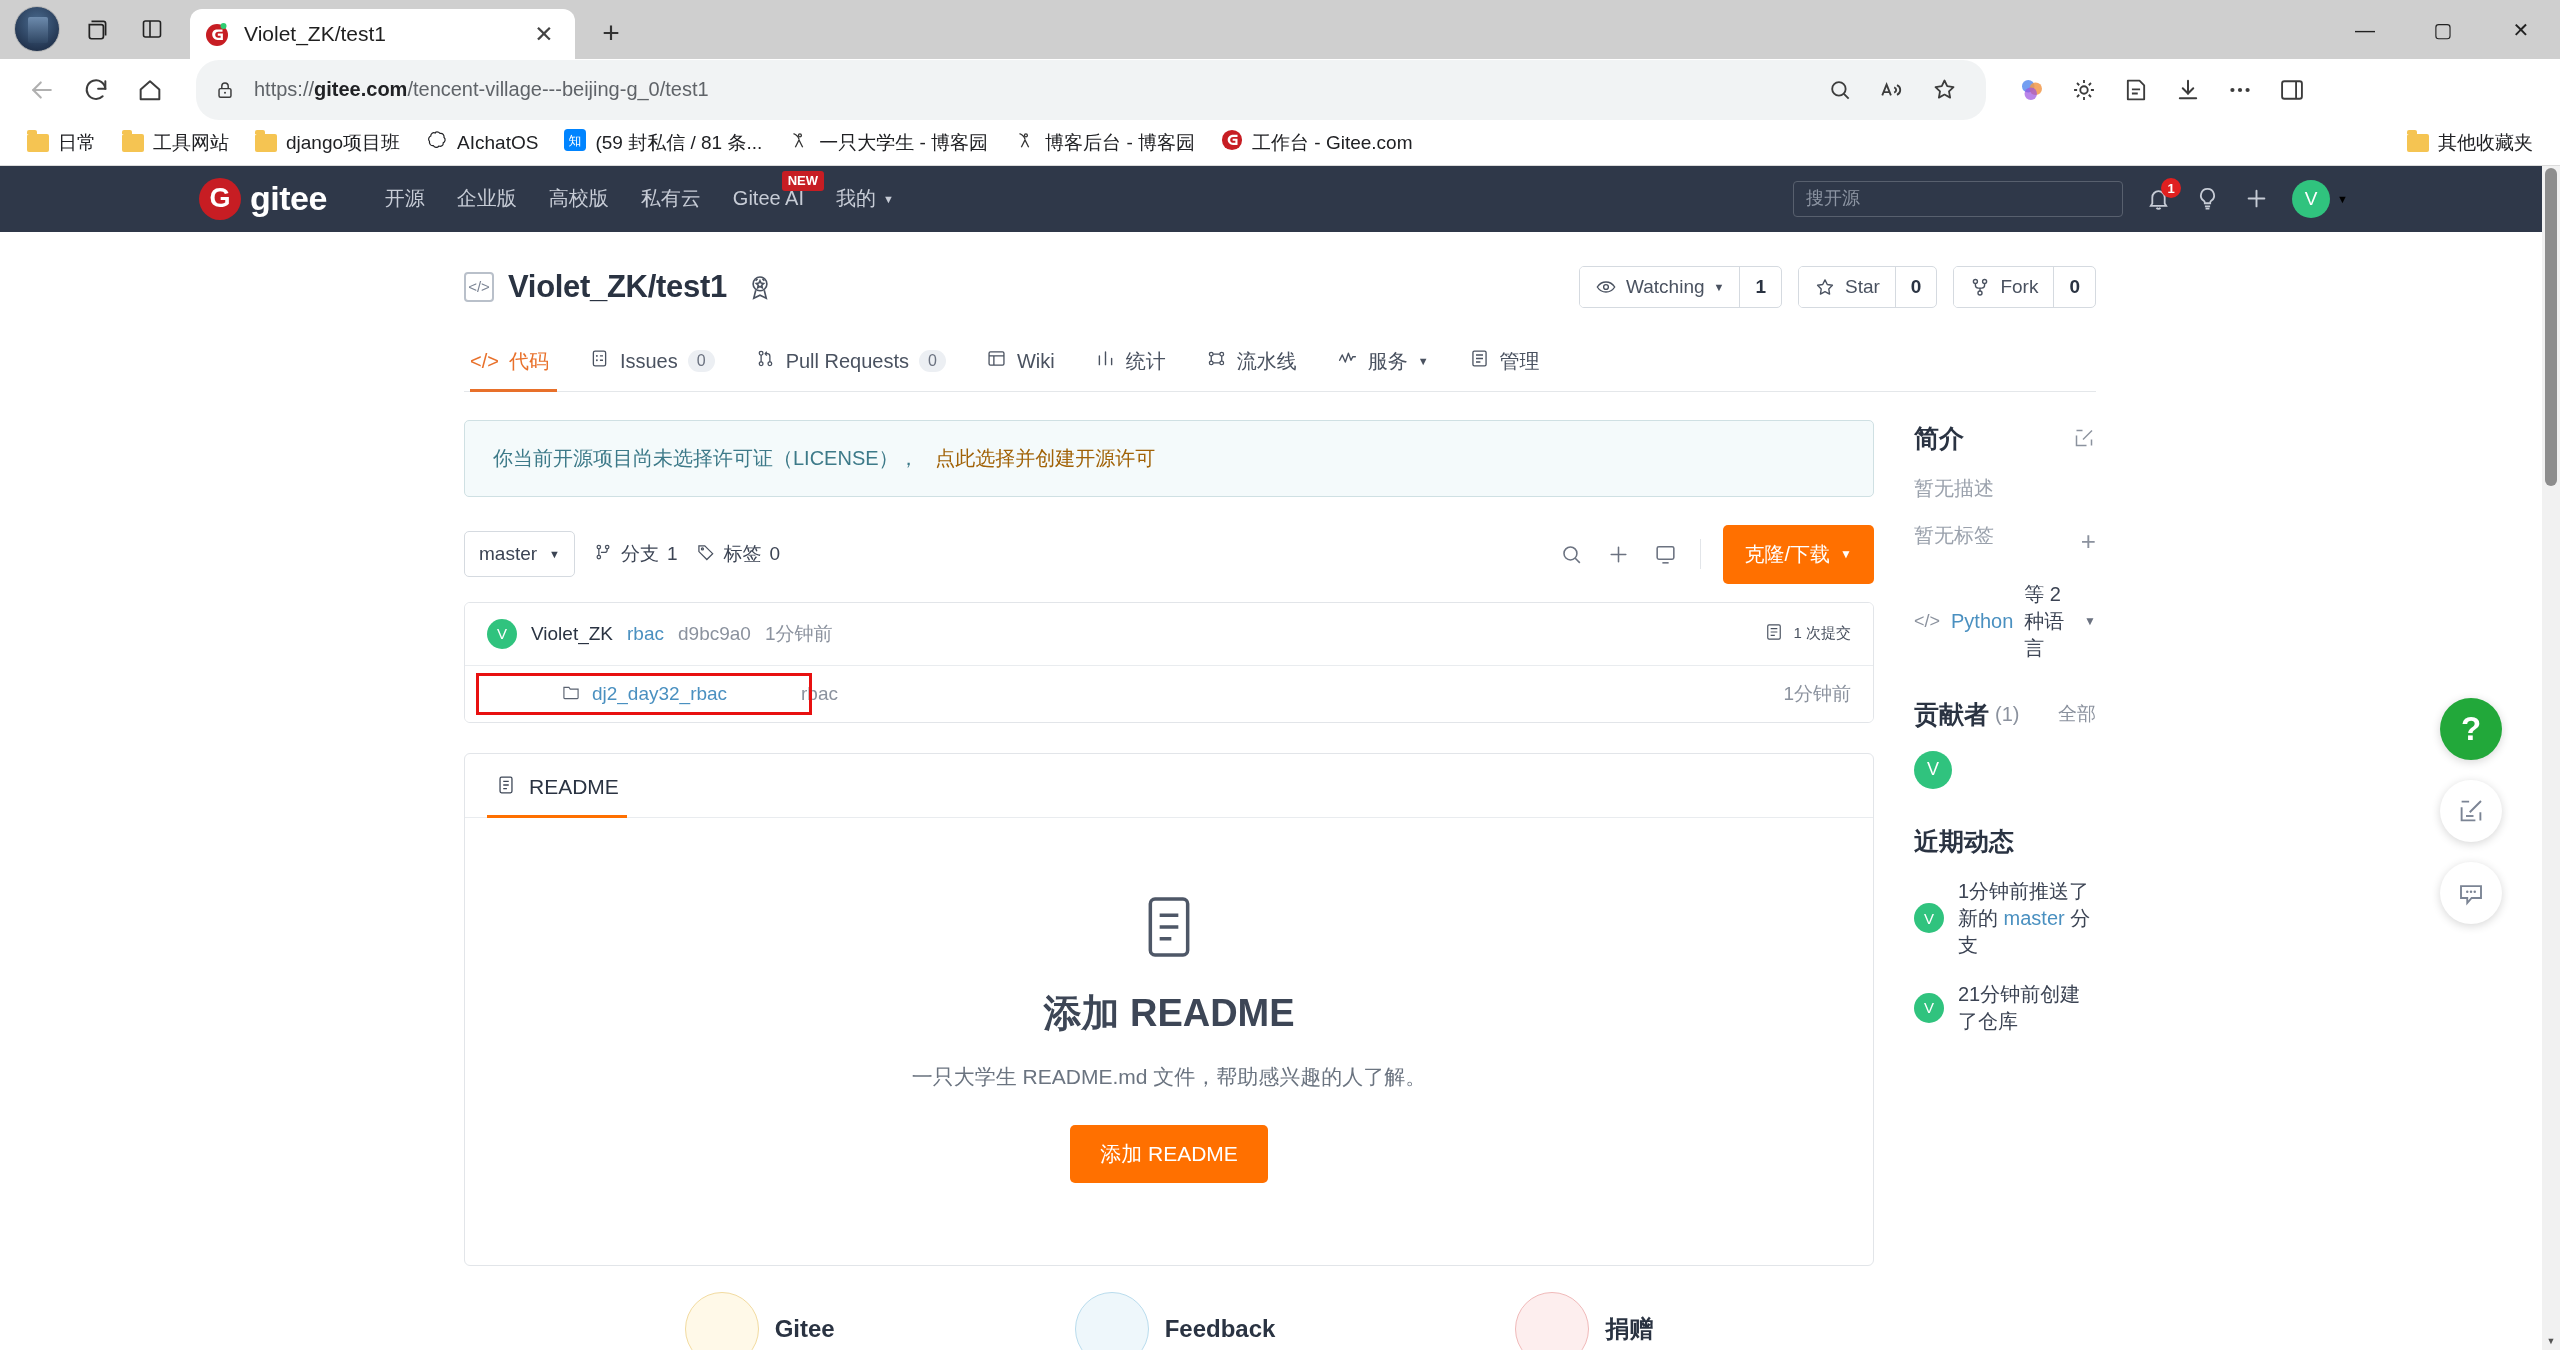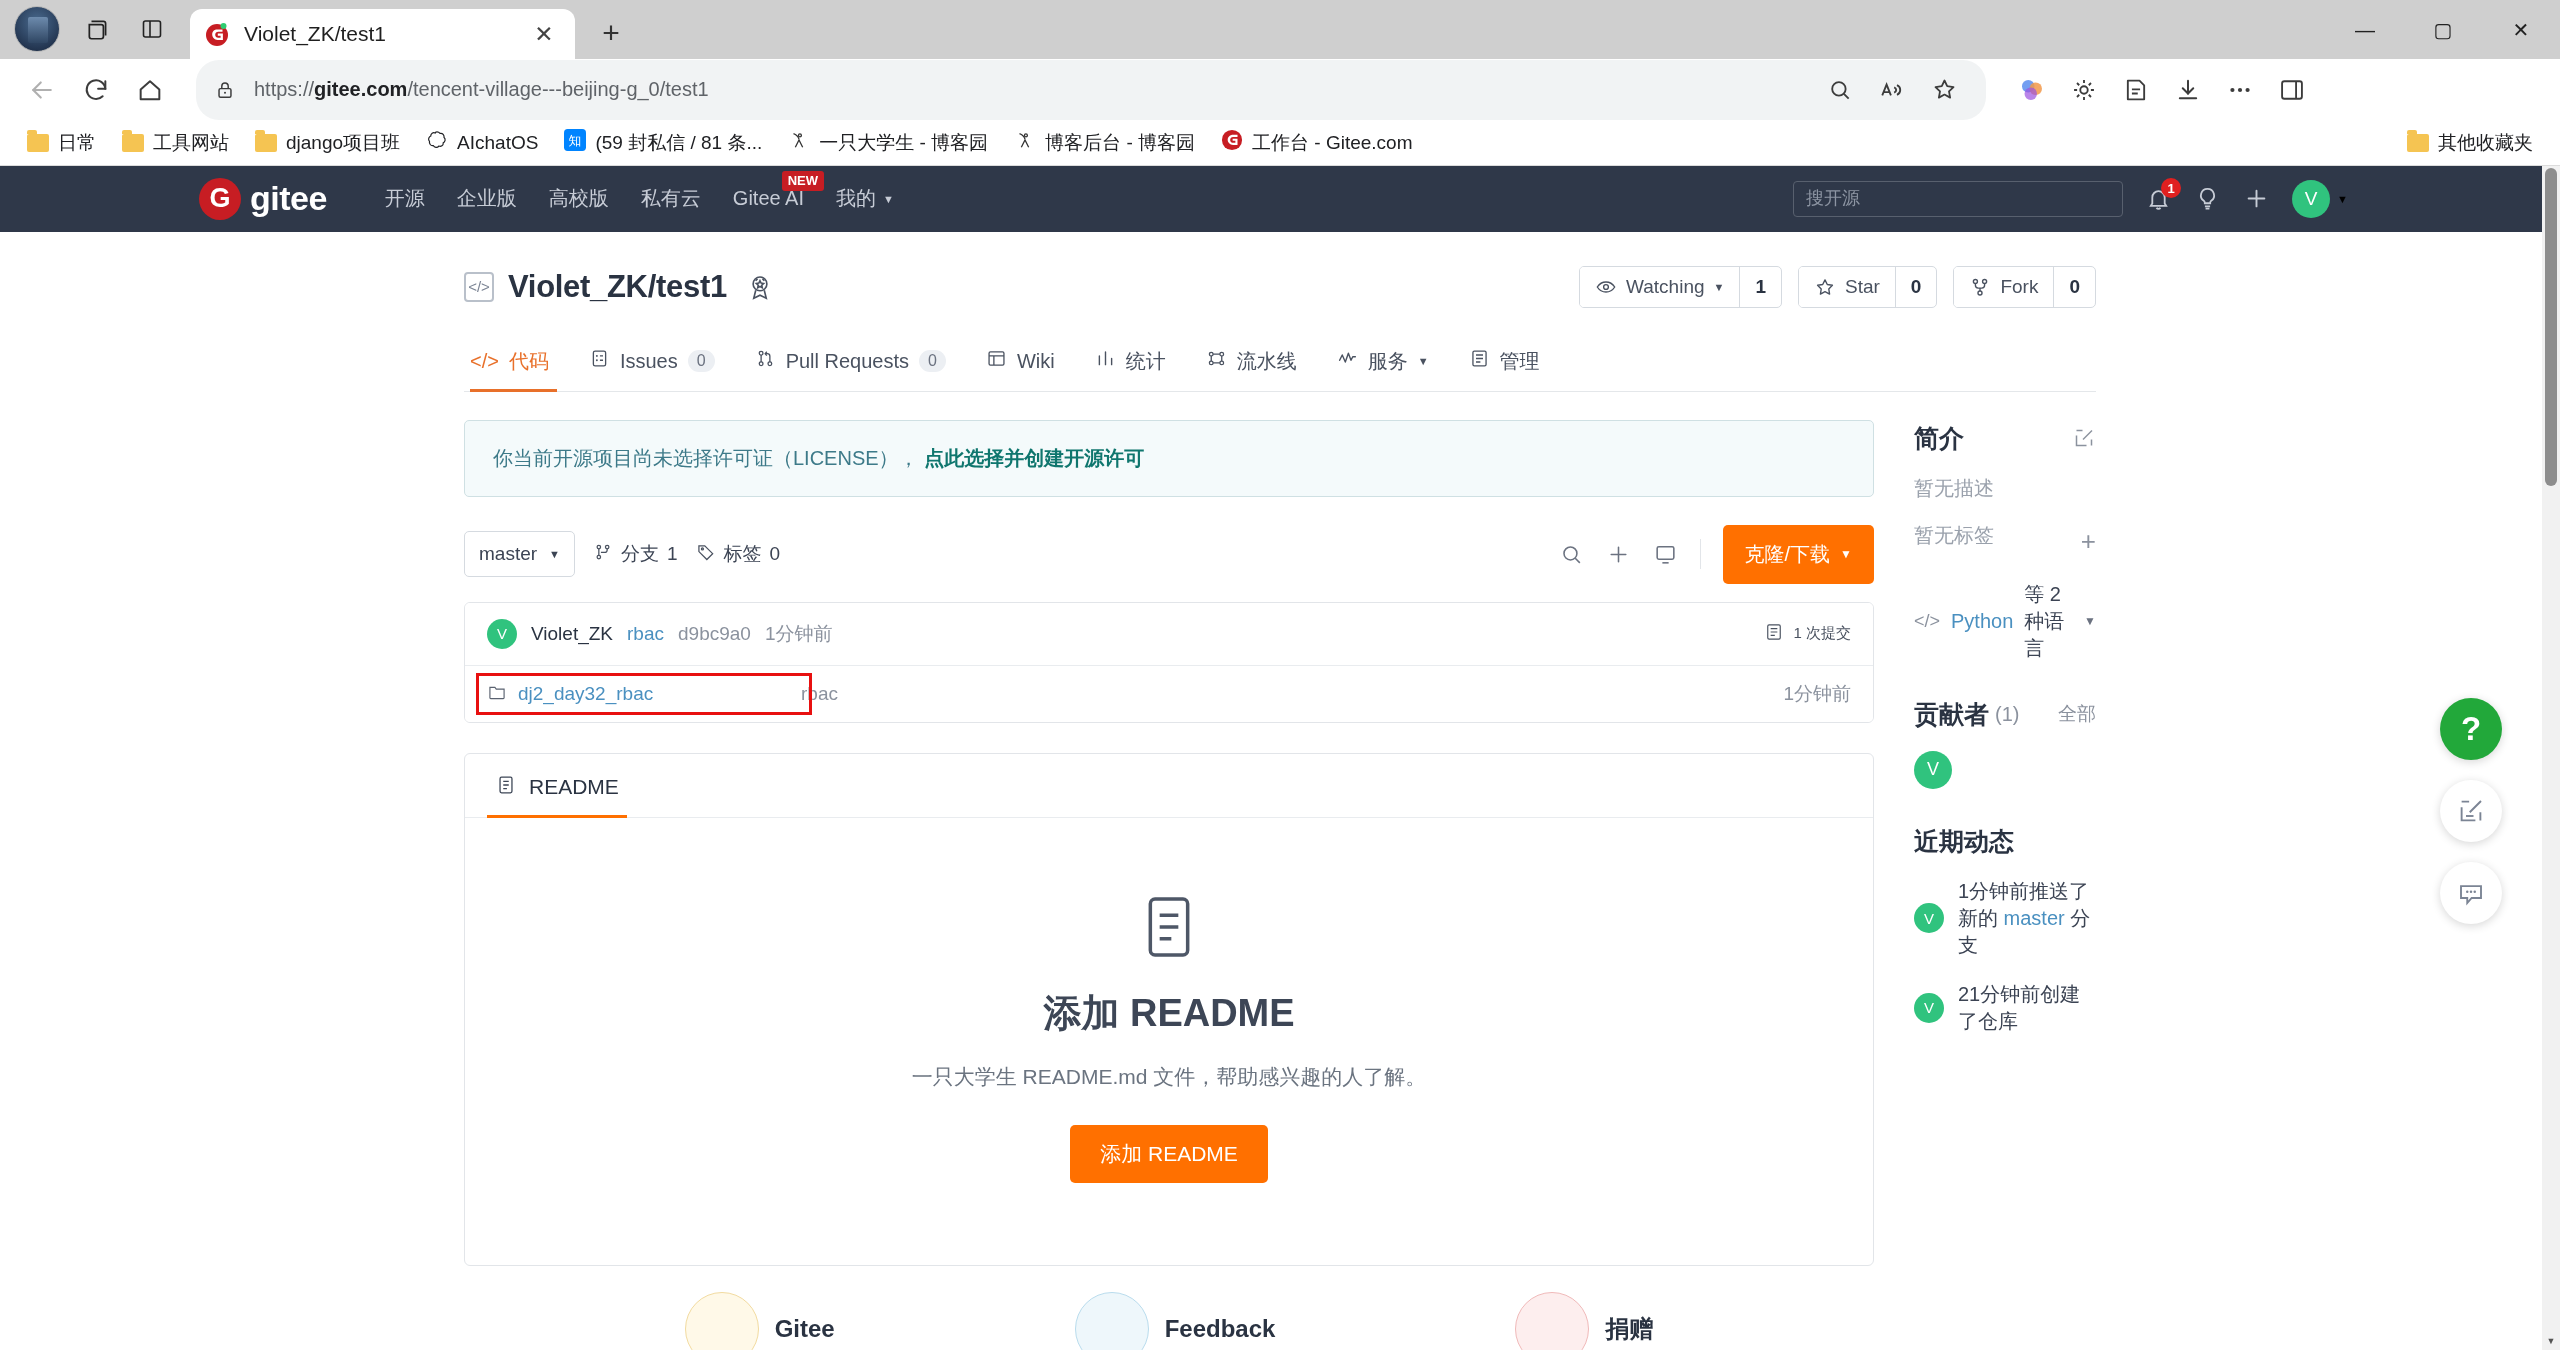--- a/index.html
+++ b/index.html
@@ -179,21 +179,21 @@
 
   .body-wrap { display: flex; padding: 0 24px; background: #fff; }
   .body-inner { max-width: 2240px; margin: 0 auto; display: flex; width: 100%; padding-left: 304px; padding-right: 304px; gap: 40px; }
   .main-col { width: 1410px; flex: 0 0 auto; padding-top: 28px; }
   .side-col { flex: 1 1 auto; padding-top: 30px; }
 
   .license-banner {
     border: 1px solid #cfe0e3; background: #f4fafb; border-radius: 5px;
     padding: 24px 28px; font-size: 20px; color: #3d7a89; margin-bottom: 28px;
   }
-  .license-banner a { color: #0f766e; font-weight: 700; text-decoration: none; cursor: pointer; }
+  .license-banner a { color: #a16207; font-weight: 400; text-decoration: none; cursor: pointer; margin-left: 11px; }
 
   .branch-bar { display: flex; align-items: center; gap: 18px; margin-bottom: 18px; }
   .branch-select {
     height: 46px; border: 1px solid #d5dae0; border-radius: 5px; background: #fff;
     display: flex; align-items: center; padding: 0 14px; gap: 12px;
     font-size: 19px; color: #3c4454; cursor: pointer;
   }
   .branch-stat { display: flex; align-items: center; gap: 8px; font-size: 19px; color: #3c4454; cursor: pointer; }
   .branch-bar-right { margin-left: auto; display: flex; align-items: center; gap: 22px; }
   .bb-icon { cursor: pointer; display: flex; align-items: center; color: #6b7280; }
@@ -217,21 +217,21 @@
   .commit-msg { font-size: 19px; color: #4a90c0; cursor: pointer; }
   .commit-sha { font-size: 19px; color: #8b929e; cursor: pointer; }
   .commit-time { font-size: 19px; color: #8b929e; }
   .commit-count { margin-left: auto; display: flex; align-items: center; gap: 9px; font-size: 15px; color: #4a5260; cursor: pointer; }
 
   .file-row { display: flex; align-items: center; padding: 15px 22px; background: #fff; }
   .file-name-cell {
     display: flex; align-items: center; gap: 11px; width: 330px; flex: 0 0 auto;
     position: relative; padding: 6px 8px; margin: -6px -8px;
   }
-  .file-name-cell.annotated { outline: 3px solid #e81010; }
+  .file-name-cell.annotated { outline: 3px solid #e81010; justify-content: center; }
   .file-name { font-size: 19px; color: #4a90c0; cursor: pointer; }
   .file-commit { font-size: 19px; color: #8b929e; flex: 1 1 auto; cursor: pointer; }
   .file-time { font-size: 19px; color: #8b929e; margin-left: auto; }
 
   .readme-panel { border: 1px solid #e2e5e9; border-radius: 6px; margin-top: 30px; background: #fff; }
   .readme-tabbar { border-bottom: 1px solid #e9ecef; padding: 0 22px; display: flex; }
   .readme-tab {
     display: flex; align-items: center; gap: 12px; padding: 20px 8px 16px;
     font-size: 21px; color: #2a3342; position: relative; cursor: pointer;
   }

